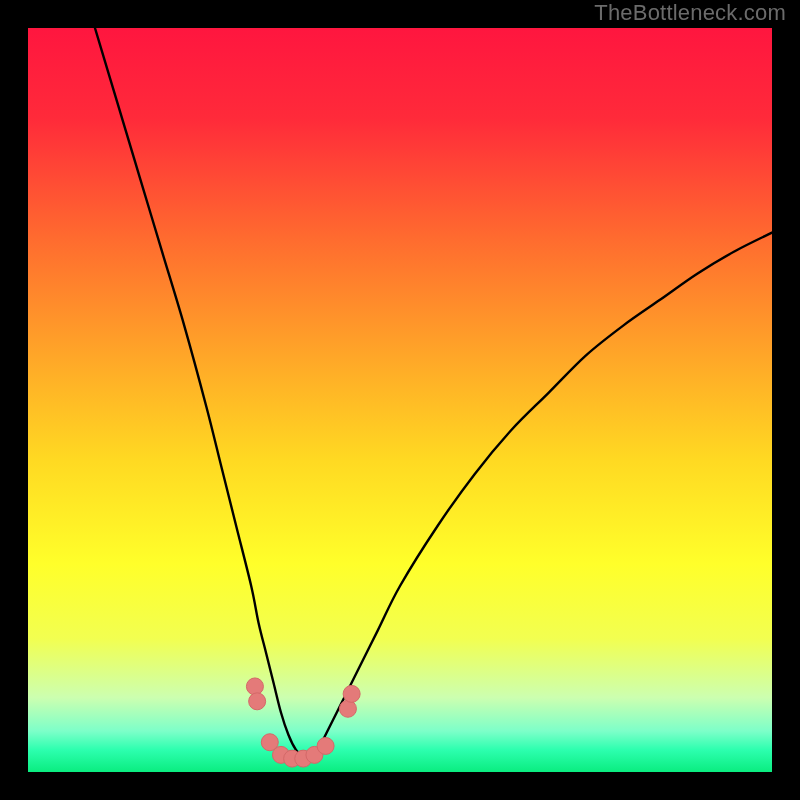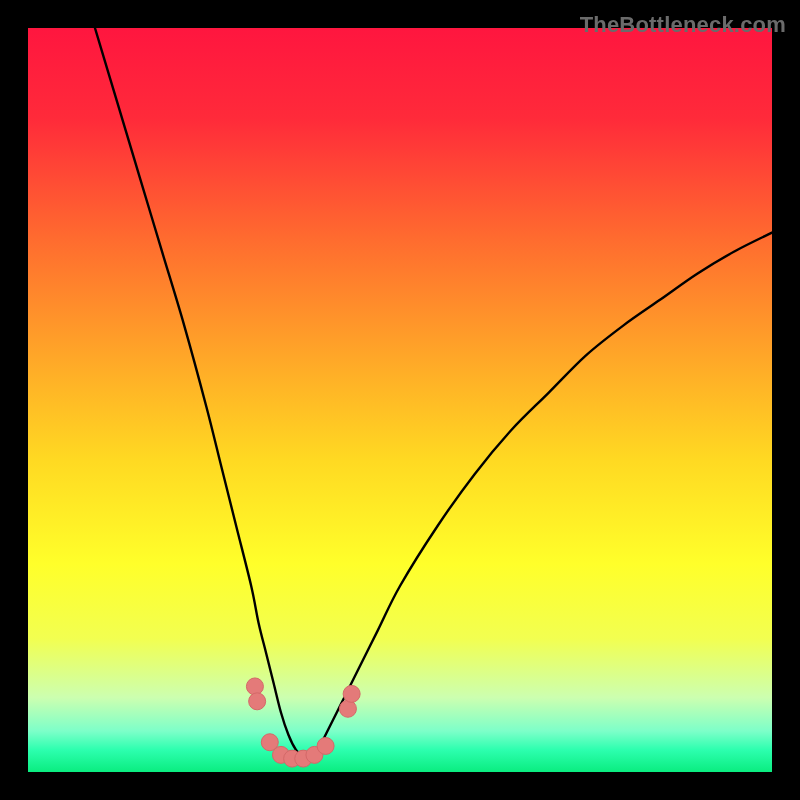--- a/index.html
+++ b/index.html
@@ -21,25 +21,25 @@
   }
   .plot-area {
     position: absolute;
     left: 0;
     top: 0;
     width: 744px;
     height: 744px;
   }
   .watermark {
     position: absolute;
-    top: 12px;
+    top: 0;
     right: 14px;
     color: #6b6b6b;
     font-size: 22px;
-    font-weight: 700;
+    font-weight: 400;
     letter-spacing: 0.2px;
     z-index: 50;
   }
   svg { display: block; }
 </style>
 </head>
 <body>
 
 <div class="watermark">TheBottleneck.com</div>
 

